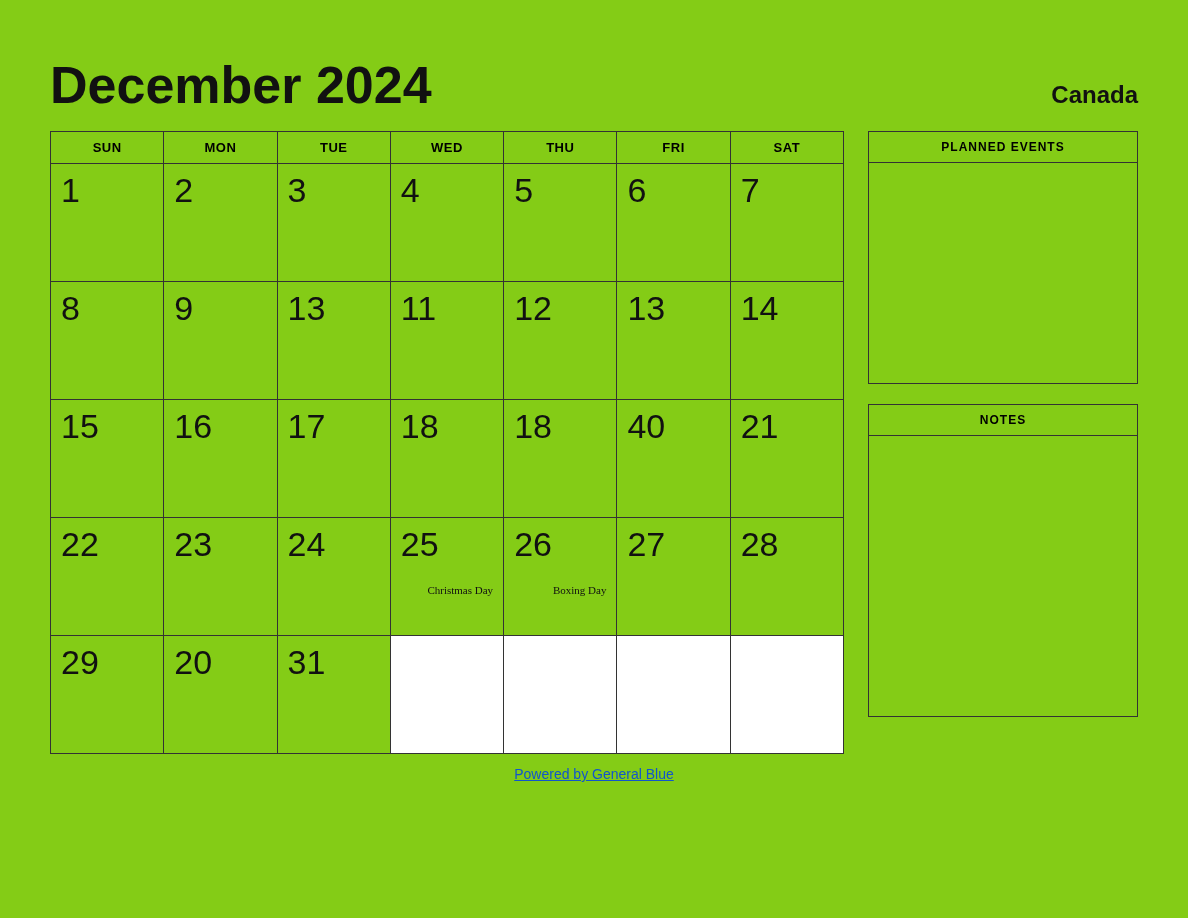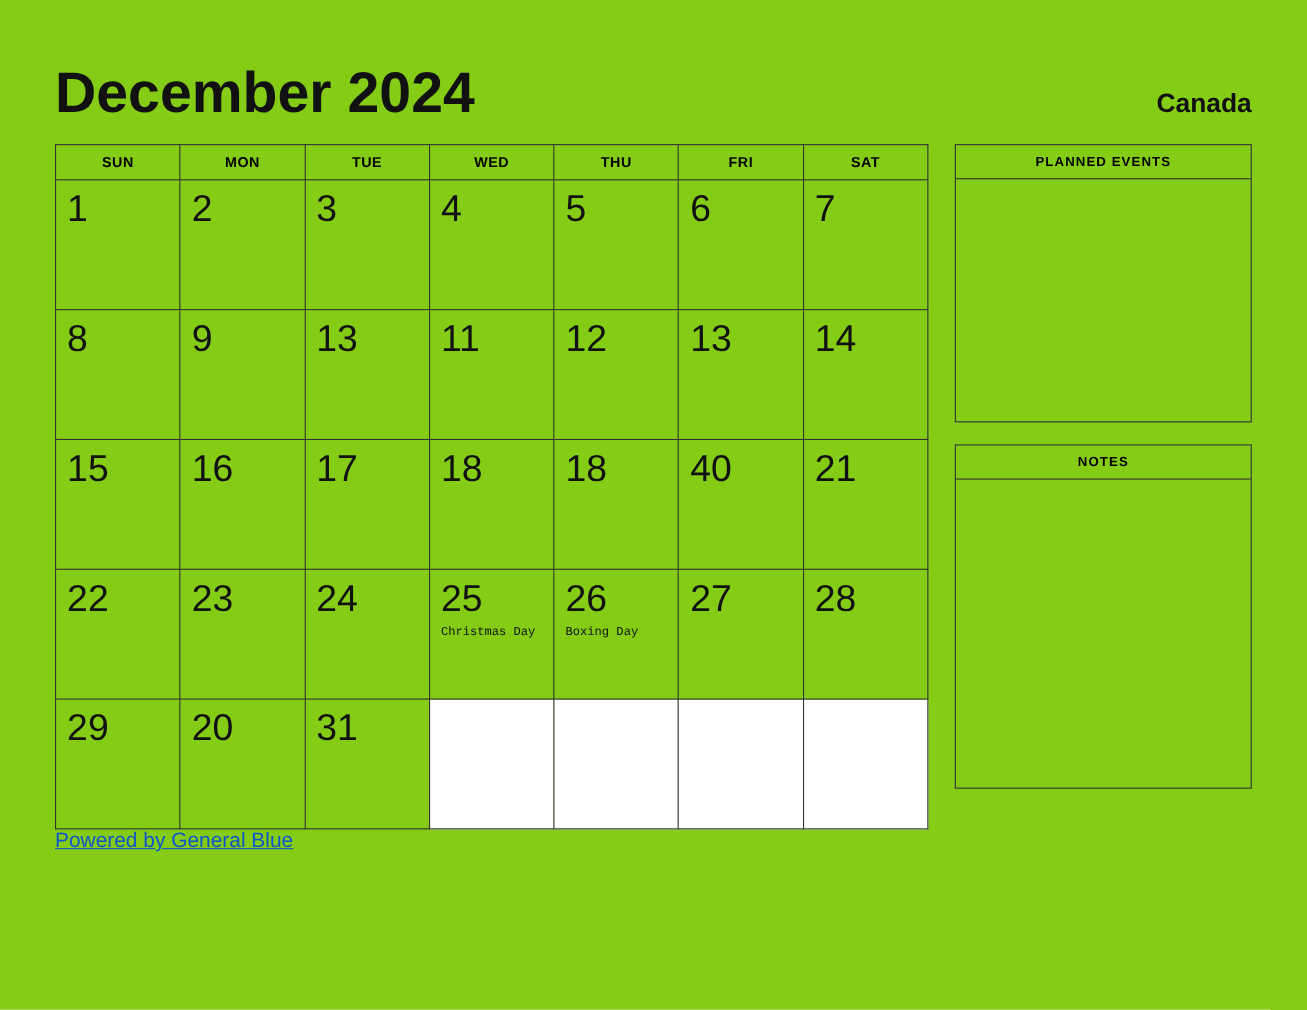--- a/index.html
+++ b/index.html
@@ -84,23 +84,24 @@
       font-size: 34px;
       font-weight: 400;
       color: #111;
       font-family: Arial, sans-serif;
       line-height: 1.1;
     }
 
     .holiday-label {
       font-size: 11px;
       color: #111;
-      margin-top: 5px;
-      font-family: Liberation Mono, monospace;
+      margin-top: 20px;
+      font-family: Liberation Serif, serif;
       line-height: 1.3;
+      text-align: right;
     }
 
     .empty-cell {
       background: white;
     }
 
     .sidebar {
       width: 270px;
       display: flex;
       flex-direction: column;
@@ -123,22 +124,23 @@
 
     .sidebar-box-body {
       height: 220px;
     }
 
     .notes-body {
       height: 280px;
     }
 
     .powered-by {
-      text-align: left;
-      font-size: 19px;
+      text-align: center;
+      margin-top: 12px;
+      font-size: 14px;
     }
 
     .powered-by a {
       color: #1155cc;
       text-decoration: underline;
       font-family: Arial, sans-serif;
     }
   </style>
 </head>
 <body>

